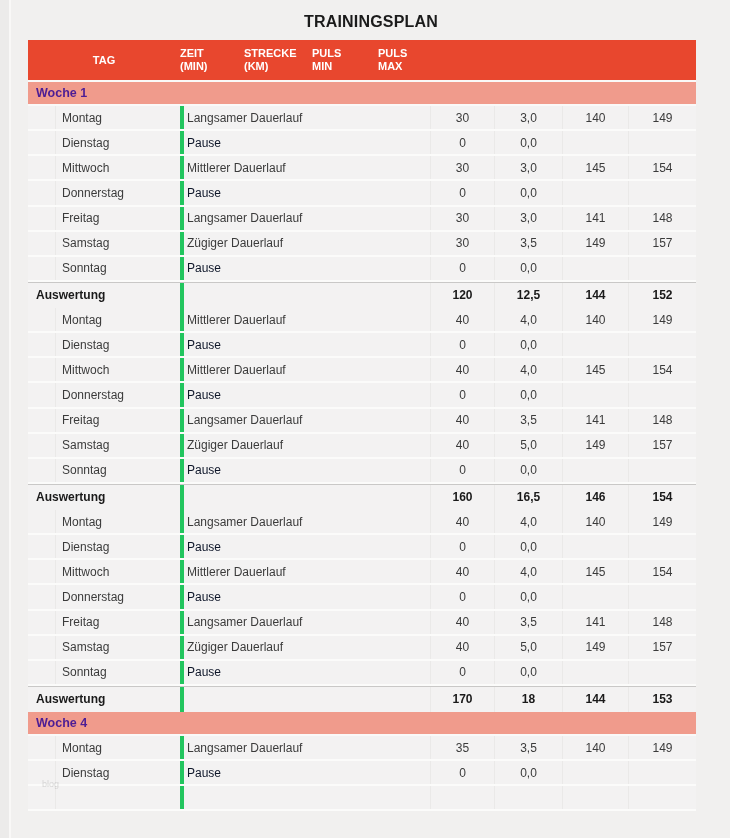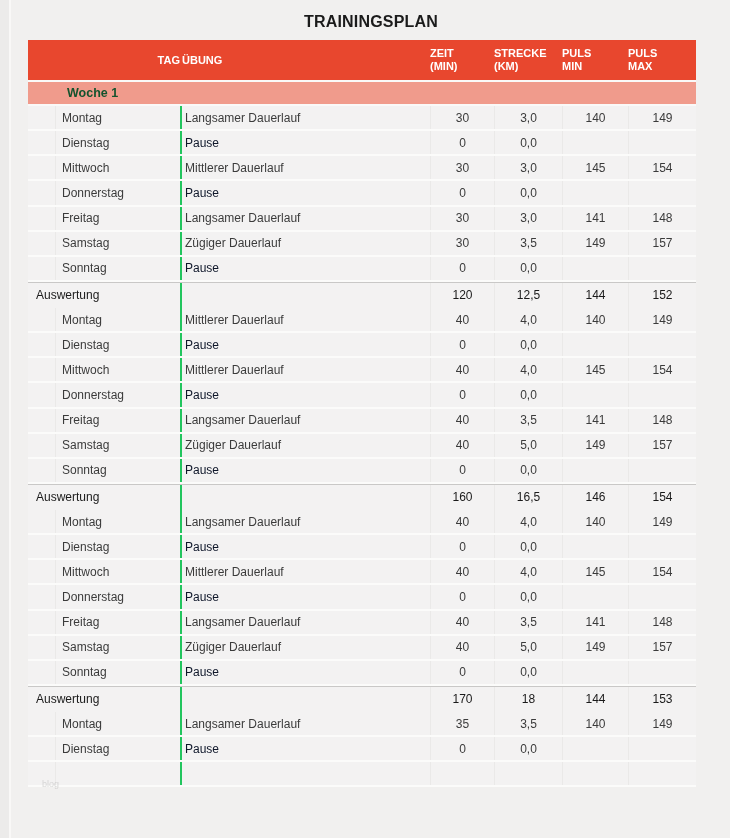--- a/index.html
+++ b/index.html
@@ -21,74 +21,73 @@
   .tbl{width:668px;margin-left:28px;}
   .row{display:flex;box-sizing:border-box;}
   .row > div{box-sizing:border-box;flex:0 0 auto;}
 
   
   .thead{
     height:42px;background:#E8472E;color:#FFFFFF;
     border-bottom:2px solid #FAF9F8;
     align-items:center;font-weight:bold;font-size:11px;line-height:13px;
   }
-  .h-tag{width:152px;text-align:right;}
+  .h-tag{width:152px;text-align:center;}
   .h-ueb{width:250px;padding-left:2px;text-align:left;}
   .h-num{text-align:left;white-space:pre-line;}
   .w-zeit{width:64px;}
   .w-strecke{width:68px;}
   .w-pmin{width:66px;}
   .w-pmax{width:68px;}
 
   
   .week-row{
     height:24px;background:#F09B8C;border-bottom:2px solid #FAF9F8;
     align-items:center;
   }
   .week-label{
-    width:100%;padding-left:8px;font-size:12.5px;font-weight:bold;color:#14532d;margin-left:31px;
+    width:100%;padding-left:8px;font-size:12.5px;font-weight:bold;color:#4c1d95;
   }
 
   
   .day-row{
     height:25.15px;background:#F3F2F2;border-bottom:2px solid #FBFBFA;
     align-items:flex-end;font-size:12px;color:#3B3B3B;
   }
   .day-row > div, .ausw-row > div{height:100%;display:flex;align-items:center;}
   .c-ind{width:27px;}
   .c-tag{width:125px;padding-left:6px;border-left:1px solid #EAE9E8;}
-  .c-ueb{width:250px;padding-left:3px;border-left:2px solid #22c55e;}
+  .c-ueb{width:250px;padding-left:3px;border-left:4px solid #22c55e;}
   .c-num{text-align:center;border-left:1px solid #EAE9E8;justify-content:center;}
   .pause{color:#0f172a;}
 
   
   .ausw-row{
     height:26px;background:#F3F2F2;border-top:1px solid #C9C8C7;
-    align-items:center;font-size:12px;font-weight:normal;color:#1A1A1A;
+    align-items:center;font-size:12px;font-weight:bold;color:#1A1A1A;
   }
   .c-ausw{width:152px;padding-left:8px;}
 
   .watermark{
     position:absolute;left:42px;top:779px;
     font-size:9px;color:#9B9B9B;opacity:0.35;pointer-events:none;
   }
 </style>
 </head>
 <body>
 
 <div class="edge-left"></div>
 
 <div class="watermark">blog</div>
 
 <h1 class="title">TRAININGSPLAN</h1>
 
 <div class="tbl">
   <div class="row thead">
     <div class="h-tag">TAG</div>
-    <div class="h-ueb">ÜBUNG</div>
     <div class="h-num w-zeit">ZEIT
 (MIN)</div>
     <div class="h-num w-strecke">STRECKE
 (KM)</div>
     <div class="h-num w-pmin">PULS
 MIN</div>
     <div class="h-num w-pmax">PULS
 MAX</div>
   </div>
   <div id="tbody">
@@ -301,20 +300,23 @@
         <div class="c-num w-pmax"></div>
       </div>
       <div class="row ausw-row">
         <div class="c-ausw">Auswertung</div>
         <div class="c-ueb"></div>
         <div class="c-num w-zeit">170</div>
         <div class="c-num w-strecke">18</div>
         <div class="c-num w-pmin">144</div>
         <div class="c-num w-pmax">153</div>
       </div>
+      <div class="row week-row">
+        <div class="week-label">Woche 4</div>
+      </div>
       <div class="row day-row">
         <div class="c-ind"></div>
         <div class="c-tag">Montag</div>
         <div class="c-ueb">Langsamer Dauerlauf</div>
         <div class="c-num w-zeit">35</div>
         <div class="c-num w-strecke">3,5</div>
         <div class="c-num w-pmin">140</div>
         <div class="c-num w-pmax">149</div>
       </div>
       <div class="row day-row">

